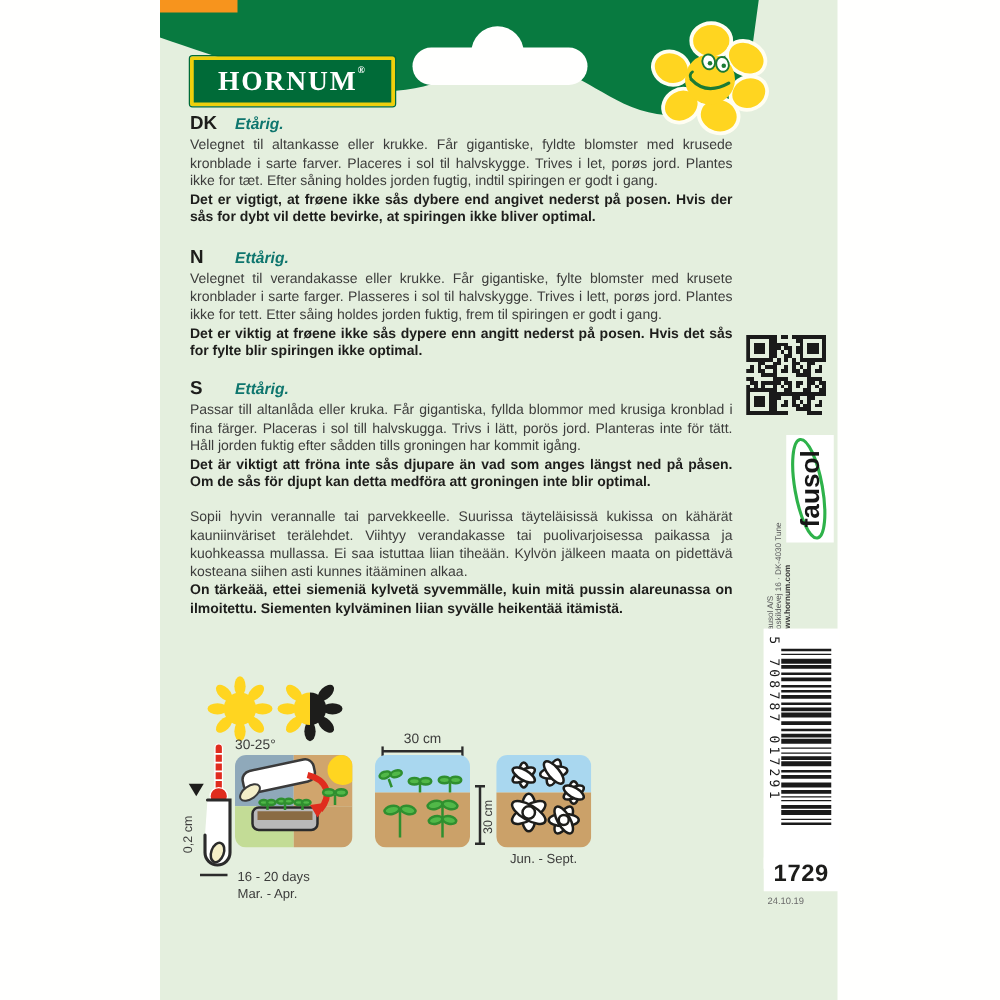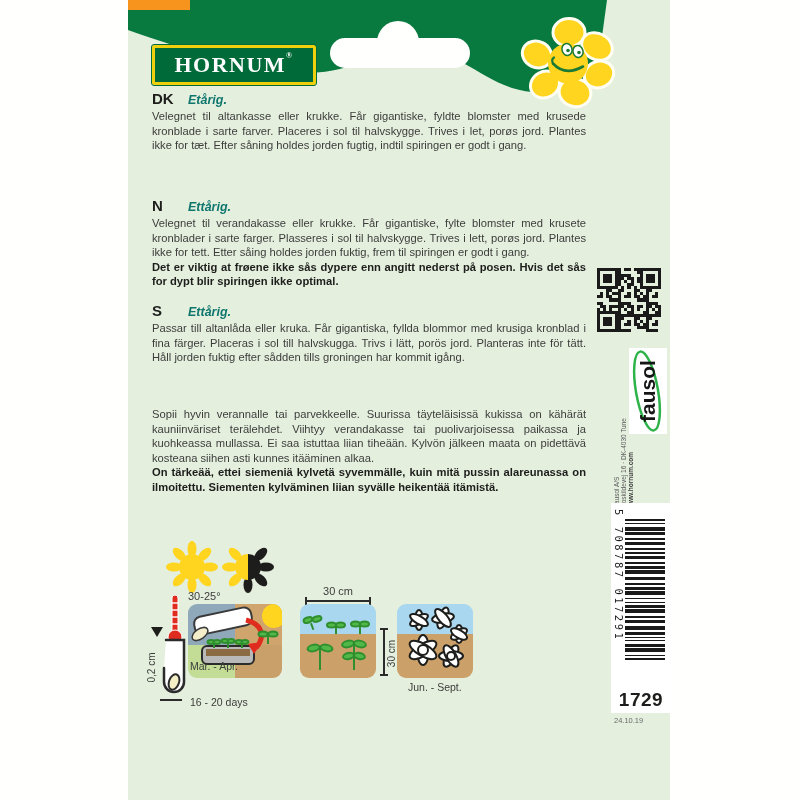--- a/index.html
+++ b/index.html
@@ -13,21 +13,21 @@
   .logo-box{left:152px;top:45px;width:158px;height:34px;background:#006b38;
             border:3px solid #eed00c;outline:1px solid #006b38;border-radius:2px;
             display:flex;align-items:center;justify-content:center;}
   .logo-text{font-family:"Liberation Serif",serif;font-weight:bold;color:#fff;
              font-size:22px;letter-spacing:1.5px;line-height:1;}
   .logo-reg{font-size:8px;vertical-align:top;position:relative;top:-2px;}
   .flower-svg{left:515px;top:16px;width:108px;height:96px;}
 
   
   .section{left:152px;width:434px;}
-  .sec-head{display:flex;align-items:flex-end;margin-bottom:2px;}
+  .sec-head{display:flex;align-items:center;margin-bottom:2px;}
   .lang{font-weight:bold;font-size:15px;color:#1d1d1b;width:36px;flex:0 0 36px;}
   .stype{font-weight:bold;font-style:italic;font-size:12.5px;color:#0f766e;}
   .body-txt{font-size:11.2px;line-height:14.6px;text-align:justify;color:#3c3c3b;}
   .bold-txt{font-size:11.2px;line-height:14.6px;text-align:justify;font-weight:bold;color:#1d1d1b;}
 
   
   .pic-label{font-size:11px;color:#3c3c3b;}
   .small-note{font-size:10.5px;color:#3c3c3b;}
   .pbox{border-radius:9px;overflow:hidden;border:0;}
   .sky{position:absolute;left:0;top:0;width:100%;height:40%;background:#a9d7ef;}
@@ -95,35 +95,37 @@
       <path d="M38,47 q-2,-4 1,-6" stroke="#1b7a34" stroke-width="2.2" fill="none" stroke-linecap="round"></path>
     </g>
   </svg>
 
   <div class="abs section" style="top:90px">
     <div class="sec-head">
         <span class="lang">DK</span>
       <span class="stype">Etårig.</span>
       </div>
     <div class="body-txt">Velegnet til altankasse eller krukke. Får gigantiske, fyldte blomster med krusede kronblade i sarte farver. Placeres i sol til halvskygge. Trives i let, porøs jord. Plantes ikke for tæt. Efter såning holdes jorden fugtig, indtil spiringen er godt i gang.</div>
+    <div class="bold-txt">Det er vigtigt, at frøene ikke sås dybere end angivet nederst på posen. Hvis der sås for dybt vil dette bevirke, at spiringen ikke bliver optimal.</div>
   </div>
   <div class="abs section" style="top:197px">
     <div class="sec-head">
         <span class="lang">N</span>
       <span class="stype">Ettårig.</span>
       </div>
     <div class="body-txt">Velegnet til verandakasse eller krukke. Får gigantiske, fylte blomster med krusete kronblader i sarte farger. Plasseres i sol til halvskygge. Trives i lett, porøs jord. Plantes ikke for tett. Etter såing holdes jorden fuktig, frem til spiringen er godt i gang.</div>
-    <div class="bold-txt">Det er viktig at frøene ikke sås dypere enn angitt nederst på posen. Hvis det sås for dypt blir spiringen ikke optimal.</div>
+    <div class="bold-txt">Det er viktig at frøene ikke sås dypere enn angitt nederst på posen. Hvis det sås for fylte blir spiringen ikke optimal.</div>
   </div>
   <div class="abs section" style="top:302px">
     <div class="sec-head">
         <span class="lang">S</span>
       <span class="stype">Ettårig.</span>
       </div>
     <div class="body-txt">Passar till altanlåda eller kruka. Får gigantiska, fyllda blommor med krusiga kronblad i fina färger. Placeras i sol till halvskugga. Trivs i lätt, porös jord. Planteras inte för tätt. Håll jorden fuktig efter sådden tills groningen har kommit igång.</div>
+    <div class="bold-txt">Det är viktigt att fröna inte sås djupare än vad som anges längst ned på påsen. Om de sås för djupt kan detta medföra att groningen inte blir optimal.</div>
   </div>
   <div class="abs section" style="top:407px">
     <div class="body-txt">Sopii hyvin verannalle tai parvekkeelle. Suurissa täyteläisissä kukissa on kähärät kauniinväriset terälehdet. Viihtyy verandakasse tai puolivarjoisessa paikassa ja kuohkeassa mullassa. Ei saa istuttaa liian tiheään. Kylvön jälkeen maata on pidettävä kosteana siihen asti kunnes itääminen alkaa.</div>
     <div class="bold-txt">On tärkeää, ettei siemeniä kylvetä syvemmälle, kuin mitä pussin alareunassa on ilmoitettu. Siementen kylväminen liian syvälle heikentää itämistä.</div>
   </div>
 
   <svg class="abs" style="left:160px;top:538px;width:126px;height:58px" viewBox="0 0 126 58">
     <g fill="#ffd520">
       <ellipse cx="50" cy="29" rx="8" ry="4.5" transform="rotate(0 32 29)"></ellipse>
       <ellipse cx="50" cy="29" rx="8" ry="4.5" transform="rotate(45 32 29)"></ellipse>
@@ -203,21 +205,21 @@
         <path d="M58,16 C74,20 78,32 68,44" stroke="#e02c1e" stroke-width="5" fill="none"></path>
         <path d="M74,38 L66,50 L60,40 Z" fill="#e02c1e"></path>
       </g>
       <g stroke="#2f8f2f" stroke-width="2" fill="#51b848">
         <path d="M80,40 v-8"></path>
           <ellipse cx="75" cy="30" rx="4.5" ry="2.6"></ellipse>
           <ellipse cx="85" cy="30" rx="4.5" ry="2.6"></ellipse>
       </g>
     </svg>
   </div>
-  <div class="abs small-note" style="left:190px;top:660px">Mar. - Apr.</div>
+  <div class="abs small-note" style="left:190px;top:709px">Mar. - Apr.</div>
   <div class="abs small-note" style="left:190px;top:696px">16 - 20 days</div>
 
   <div class="abs pic-label" style="left:300px;top:585px;width:76px;text-align:center">30 cm</div>
   <svg class="abs" style="left:305px;top:597px;width:66px;height:8px" viewBox="0 0 66 8">
     <line x1="1" y1="0" x2="1" y2="8" stroke="#2b2b2b" stroke-width="2"></line>
     <line x1="65" y1="0" x2="65" y2="8" stroke="#2b2b2b" stroke-width="2"></line>
     <line x1="1" y1="4" x2="65" y2="4" stroke="#2b2b2b" stroke-width="2"></line>
   </svg>
   <div class="abs pbox" style="left:300px;top:604px;width:76px;height:74px">
     <div class="sky"></div>

